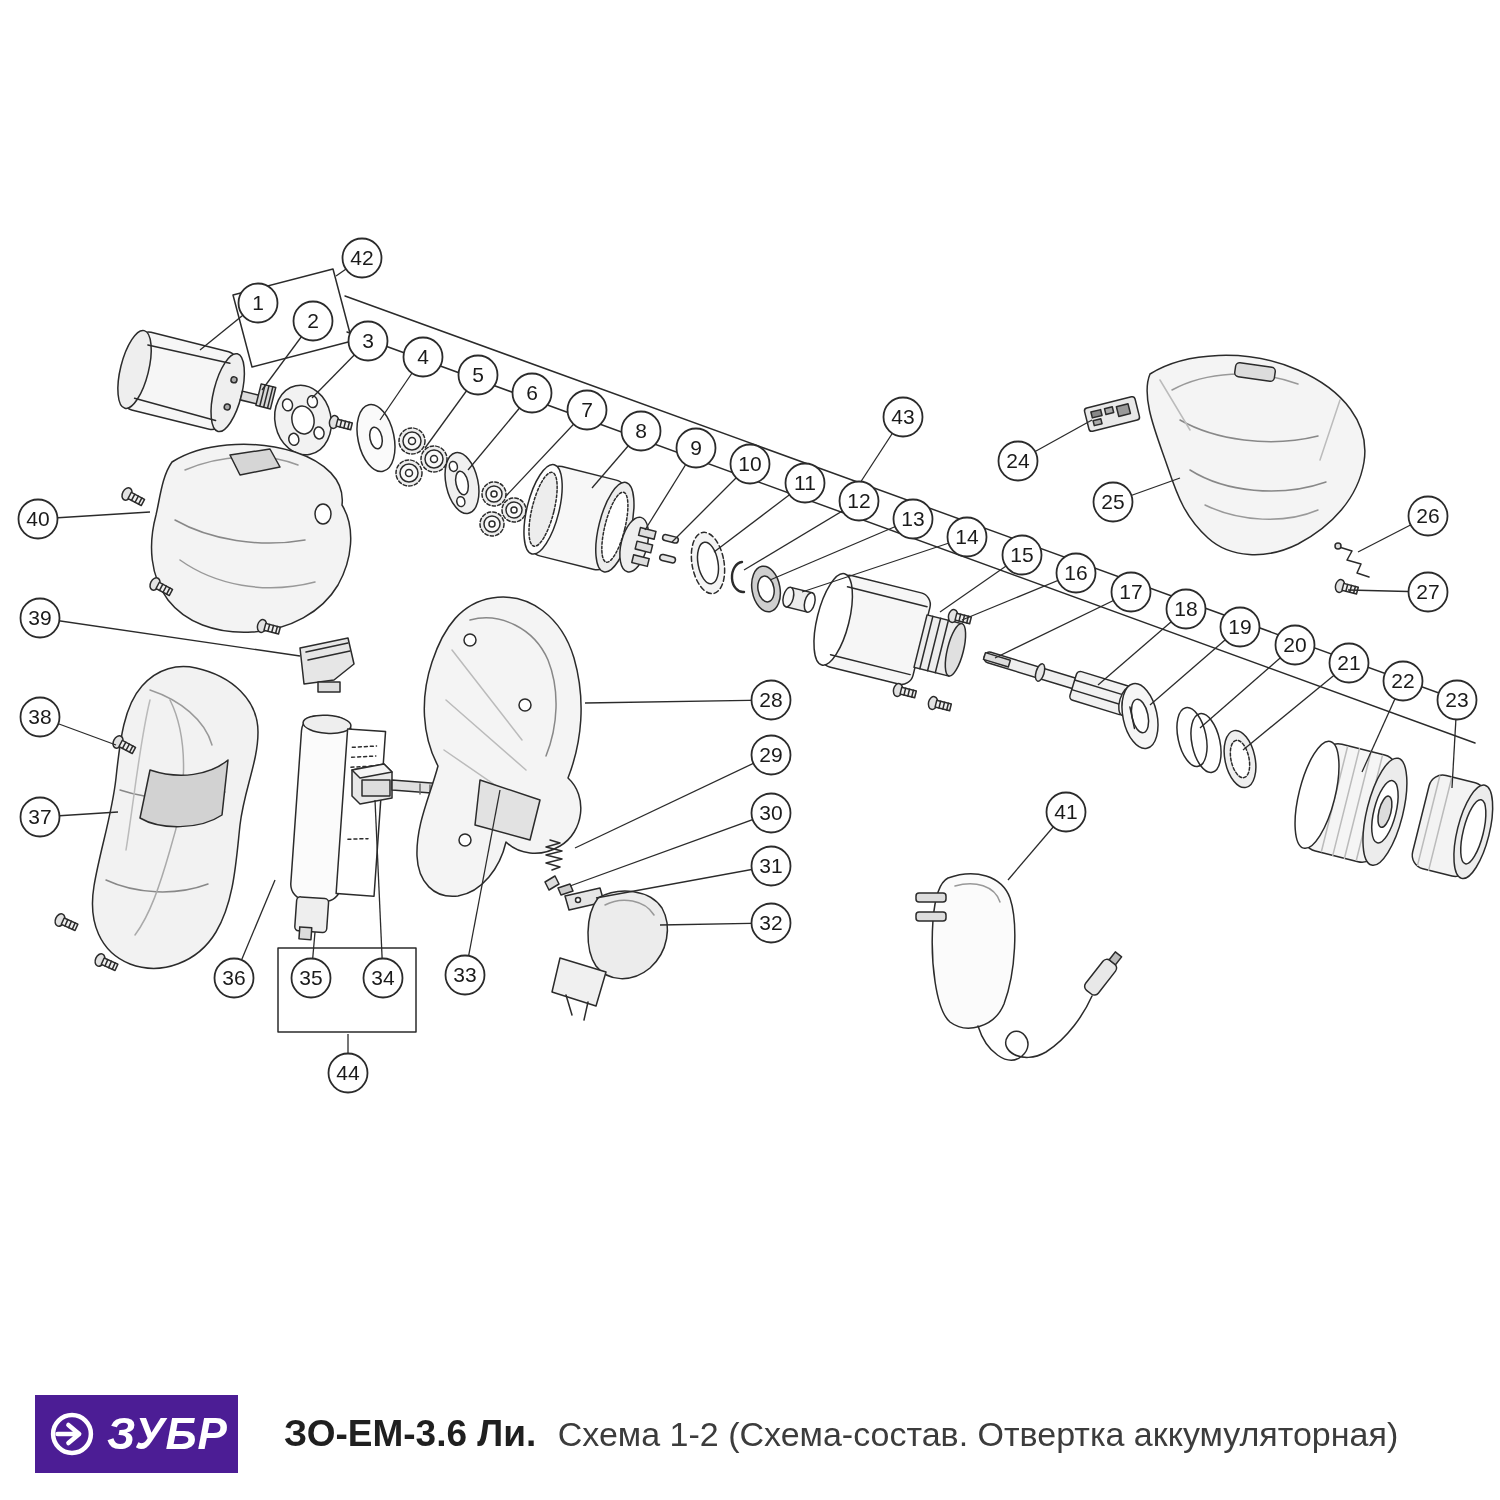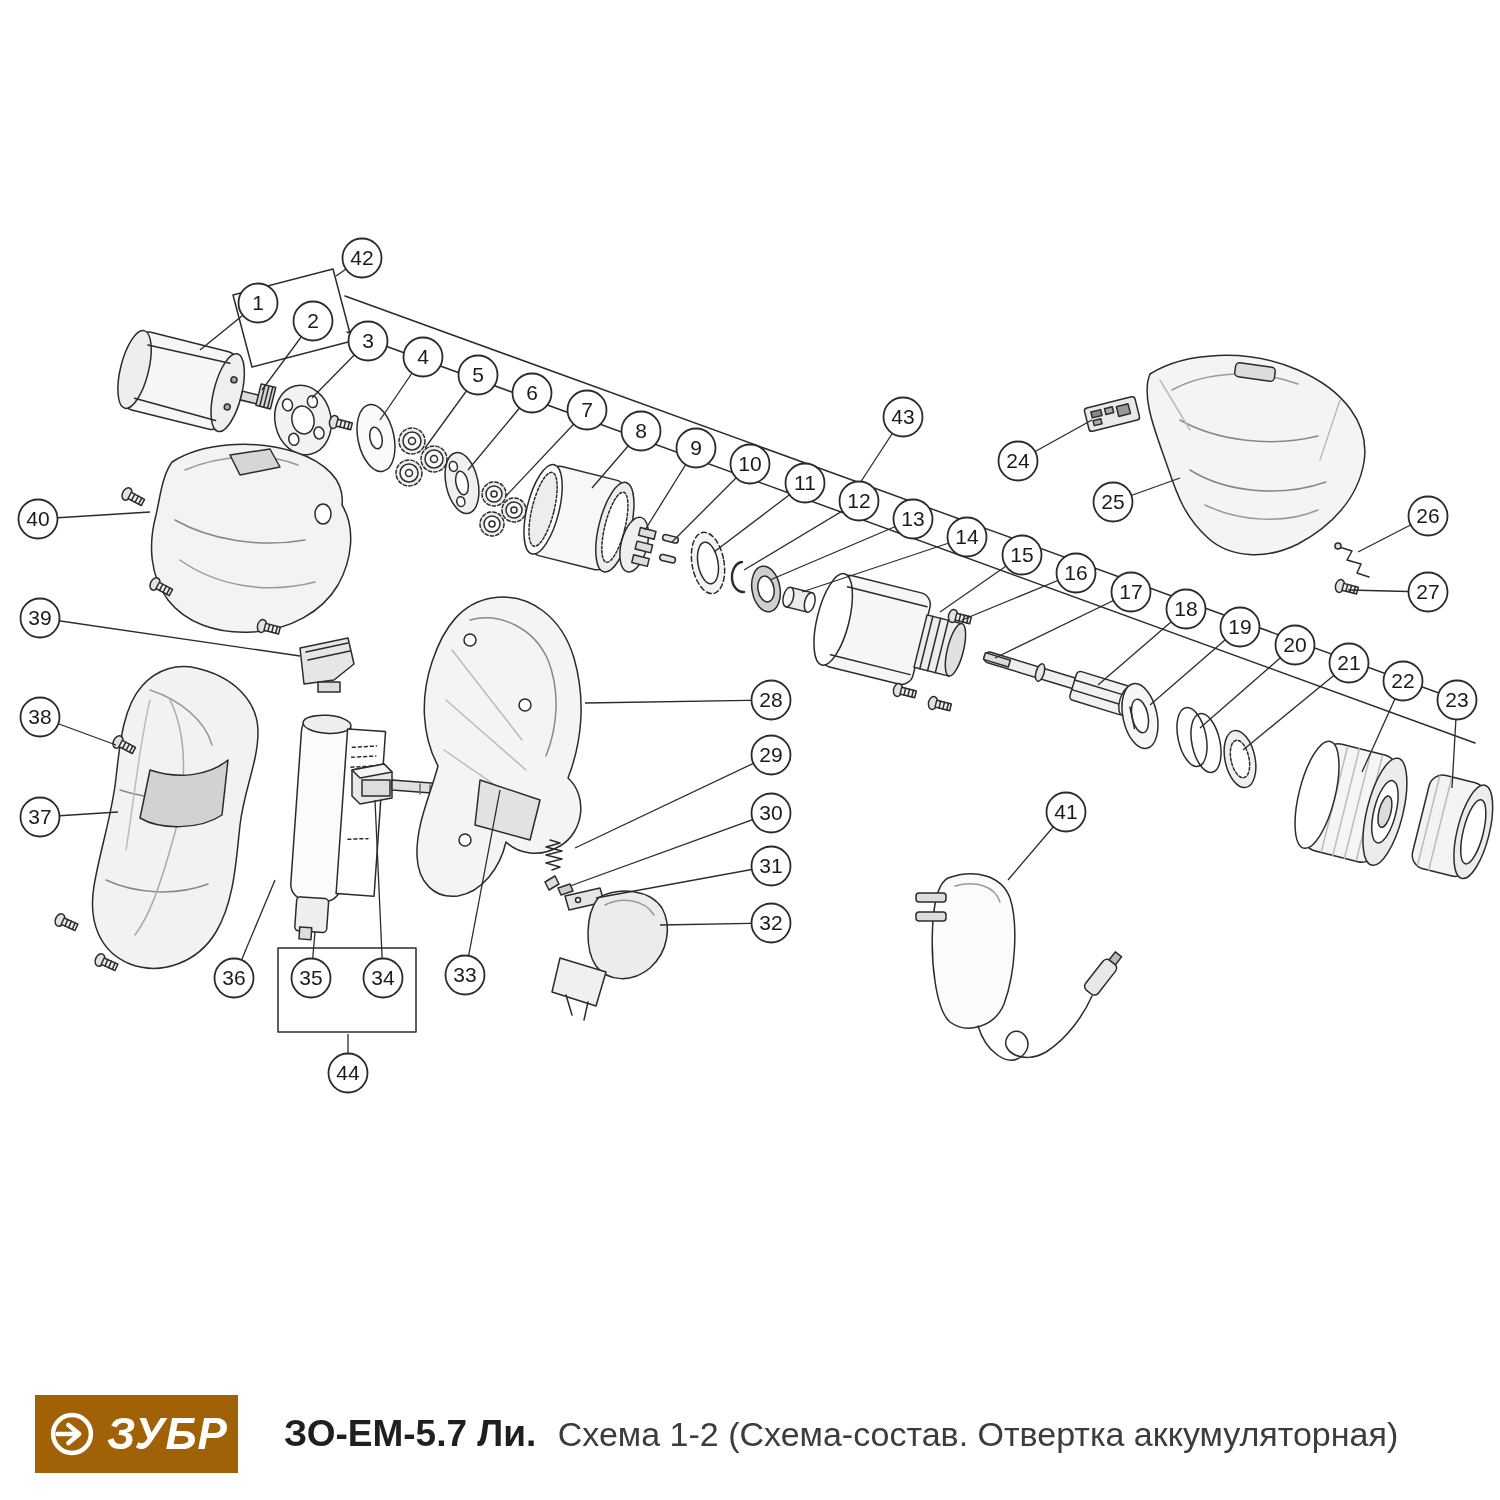--- a/index.html
+++ b/index.html
@@ -7,21 +7,21 @@
     width:1500px;height:1500px;background:#ffffff;position:relative;overflow:hidden;
     font-family:"Liberation Sans",sans-serif;
   }
   .diagram{position:absolute;left:0;top:0;}
   #diagram-svg{display:block;}
   #art{stroke:#2b2b2b;stroke-width:1.5;fill:none;stroke-linecap:round;stroke-linejoin:round;}
   #leader-lines line{stroke:#2b2b2b;stroke-width:1.3;}
   #balloons circle{fill:#ffffff;stroke:#2b2b2b;stroke-width:1.8;}
   #balloons text{font-size:21px;fill:#1a1a1a;text-anchor:middle;font-family:"Liberation Sans",sans-serif;}
   .footer{position:absolute;left:0;top:1384px;width:1500px;height:100px;display:flex;align-items:center;}
-  .logo-box{margin-left:35px;width:203px;height:78px;background:#a16207;display:flex;align-items:center;justify-content:center;gap:8px;flex:none;}
+  .logo-box{margin-left:35px;width:203px;height:78px;background:#4c1d95;display:flex;align-items:center;justify-content:center;gap:8px;flex:none;}
   .logo-text{color:#ffffff;font-size:44px;font-weight:bold;font-style:italic;letter-spacing:1px;}
   .caption{margin-left:46px;font-size:34px;color:#3c3c3c;white-space:nowrap;}
   .caption .model{font-weight:bold;color:#1f1f1f;font-size:37px;}
   .caption .sub{margin-left:12px;font-weight:normal;}
 </style>
 </head>
 <body>
 
 <div class="diagram">
 <svg id="diagram-svg" width="1500" height="1380" viewBox="0 0 1500 1380">
@@ -572,16 +572,16 @@
 
 <div class="footer">
   <div class="logo-box">
     <svg width="54" height="54" viewBox="0 0 60 60">
       <circle cx="30" cy="30" r="21" fill="none" stroke="#ffffff" stroke-width="5"></circle>
       <path d="M14 30 H34 M26 20 L38 30 L26 40" fill="none" stroke="#ffffff" stroke-width="5" stroke-linecap="round" stroke-linejoin="round"></path>
     </svg>
     <span class="logo-text">ЗУБР</span>
   </div>
   <div class="caption">
-    <span class="model">ЗО-ЕМ-5.7 Ли.</span>
+    <span class="model">ЗО-ЕМ-3.6 Ли.</span>
     <span class="sub">Схема 1-2 (Схема-состав. Отвертка аккумуляторная)</span>
   </div>
 </div>
 
 </body></html>

